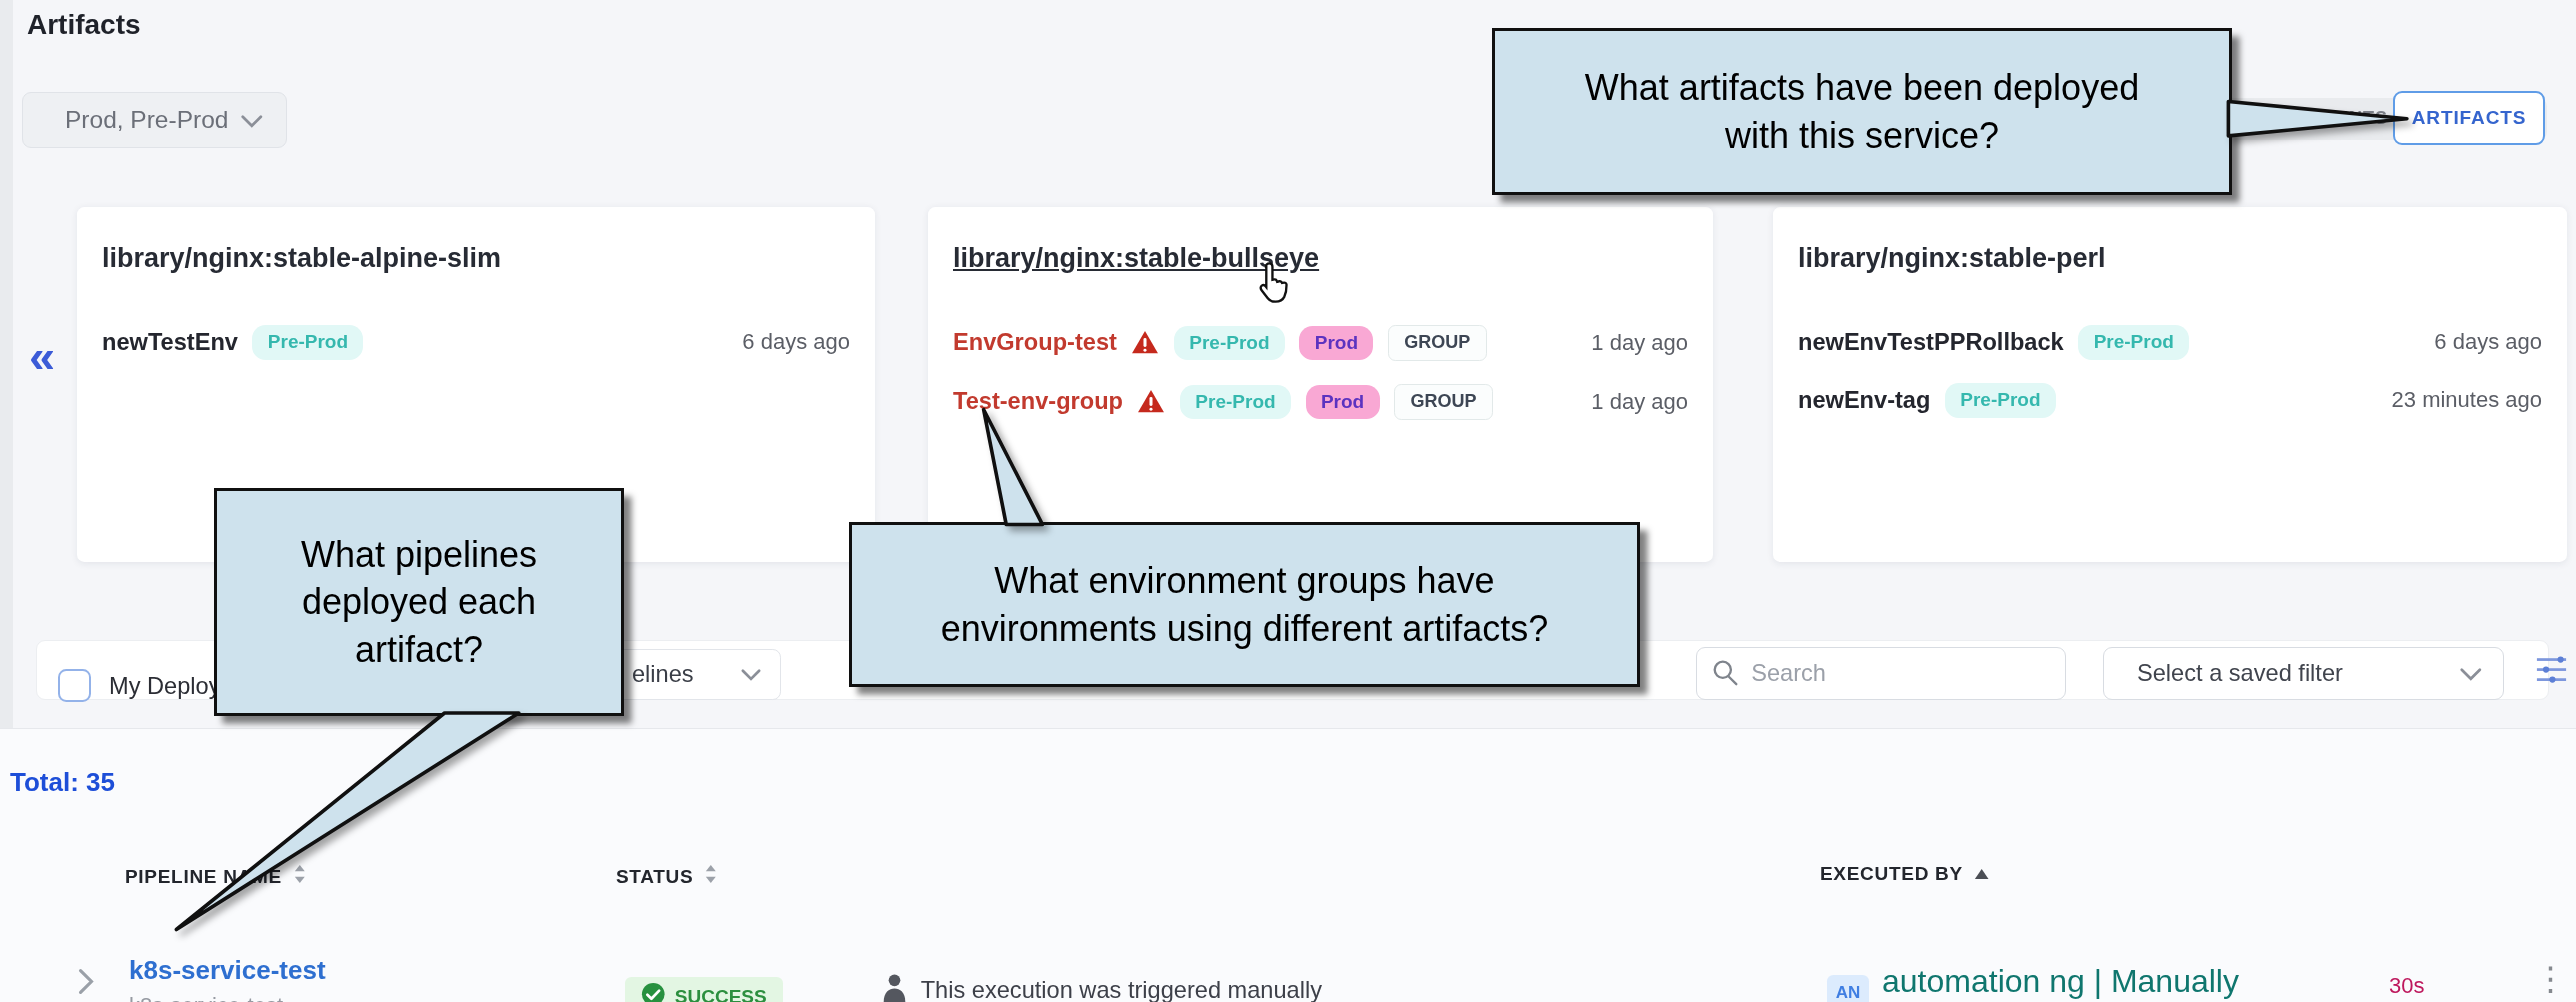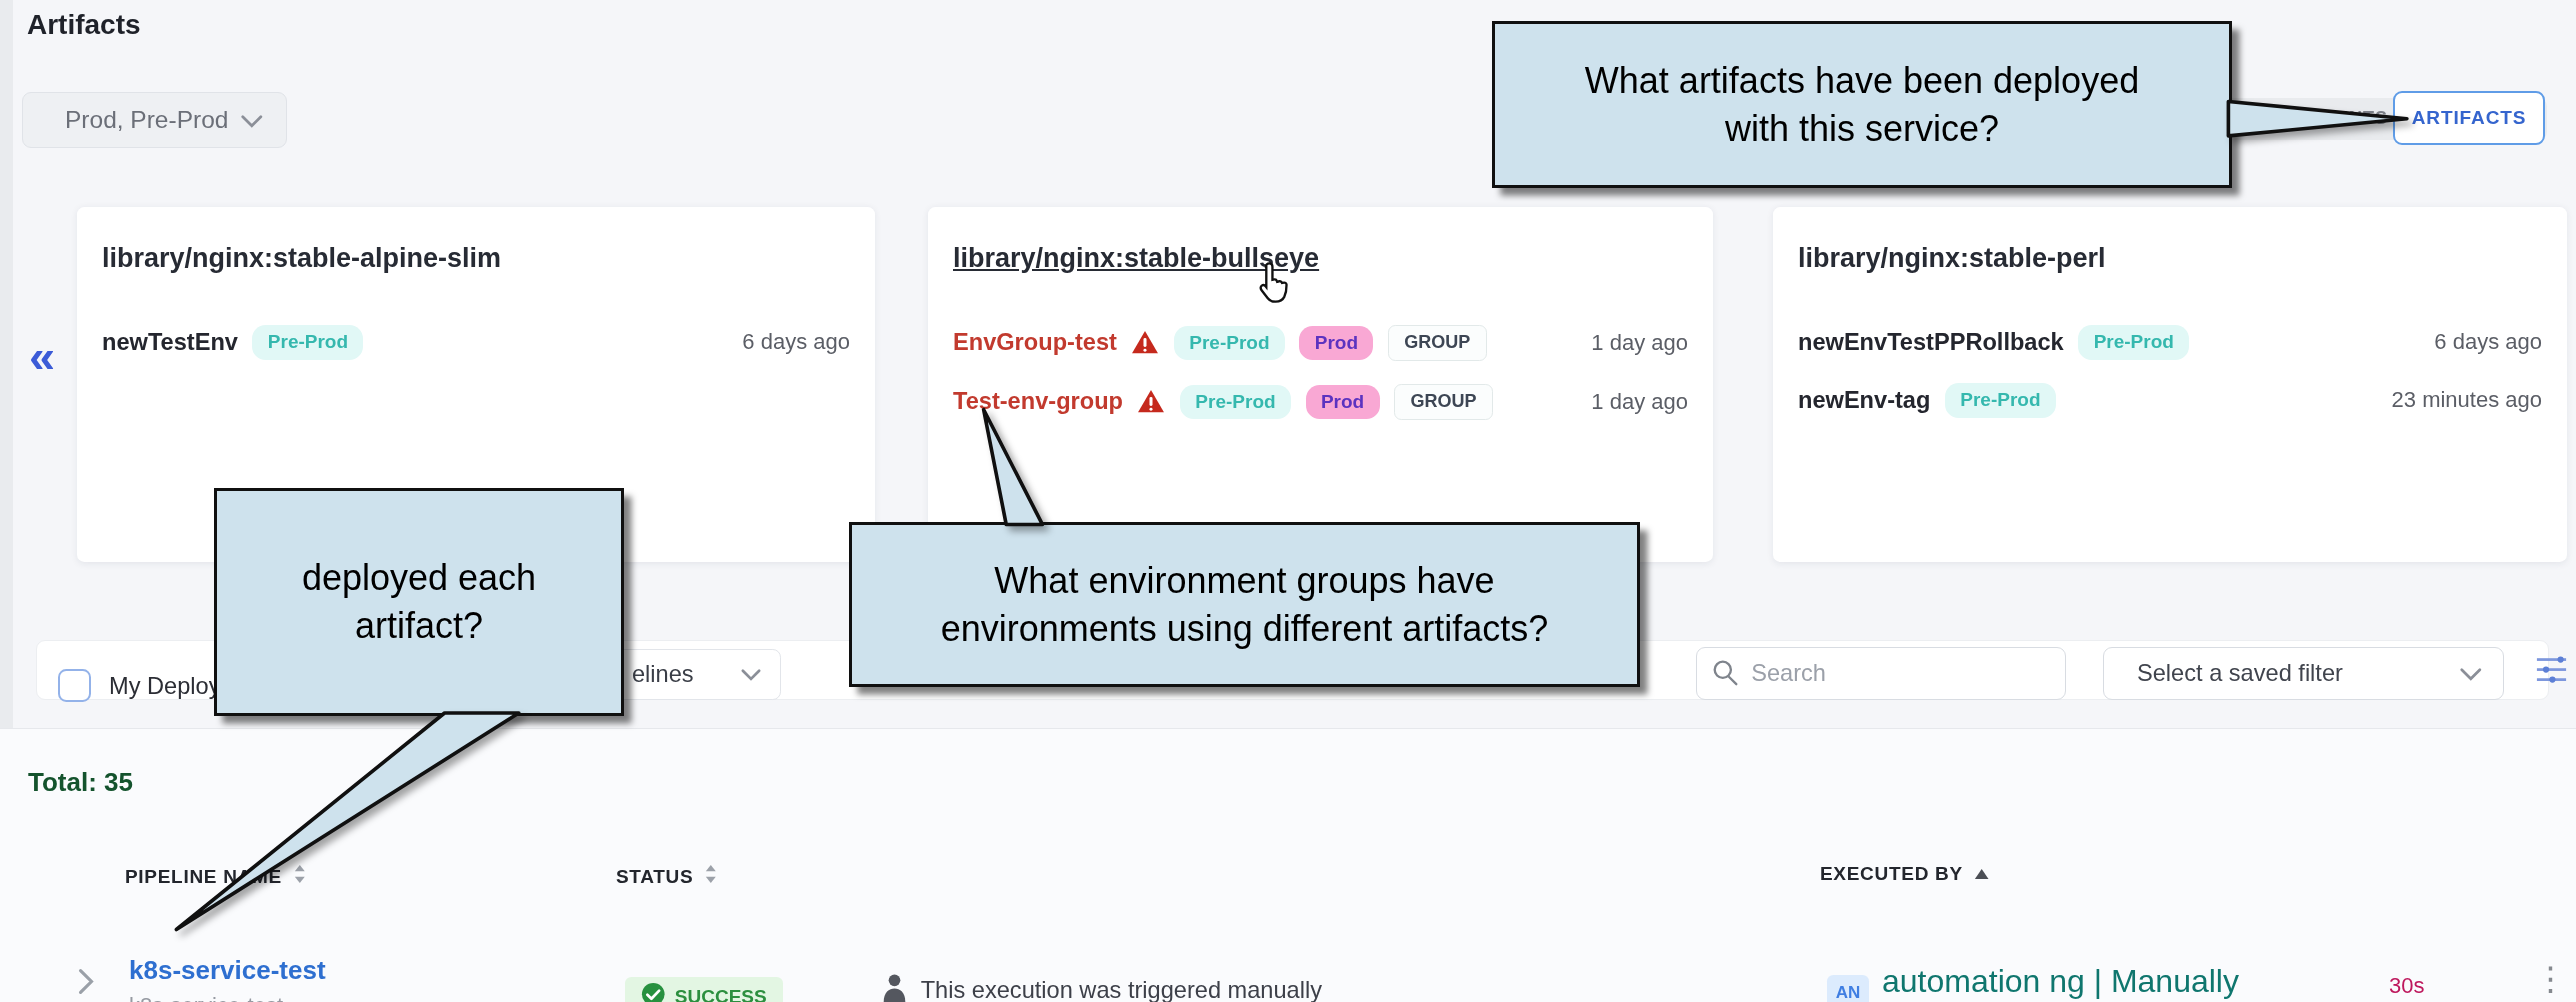--- a/index.html
+++ b/index.html
@@ -45,21 +45,21 @@
 
   .collapse { position:absolute; left:29px; top:328px; font-size:47px; color:#3b5bd7; font-weight:bold; z-index:6; }
 
   
   .cursor { position:absolute; left:1249px; top:261px; z-index:45; }
 
   
   .callout { position:absolute; background:#cee2ed; border:3.6px solid #101010;
     box-shadow:8.2px 8.2px 6.3px rgba(0,0,0,.5); display:flex; flex-direction:column; align-items:center;
     justify-content:center; font-size:36px; color:#000; text-align:center; line-height:1.32; z-index:40; }
-  .callout-a { left:1492px; top:21px;  width:740px; height:167px; }
+  .callout-a { left:1492px; top:28px;  width:740px; height:167px; }
   .callout-b { left:849px;  top:522px; width:791px; height:165px; }
   .callout-c { left:214px;  top:488px; width:410px; height:228px; }
   .tails { position:absolute; left:0; top:0; width:2576px; height:1002px; z-index:41; pointer-events:none;
     filter:drop-shadow(5.4px 5.4px 3.6px rgba(0,0,0,.35)); }
 
   
   .filter-bar { position:absolute; left:36px; top:640px; width:2513px; height:60px; background:#fff;
     border:0.9px solid #eceef1; border-radius:9px; z-index:10; }
   .chkbox { position:absolute; left:58px; top:669px; width:33px; height:33px; background:#fff;
     border:2.7px solid #93b2e9; border-radius:8.2px; z-index:11; }
@@ -75,21 +75,21 @@
   .search-box input::placeholder { color:#9ba0a9; }
   .saved-dd { position:absolute; left:2103px; top:647px; width:401px; height:53px; background:#fff;
     border:1.8px solid #d8dce2; border-radius:9px; display:flex; align-items:center; padding:0 20px 0 33px;
     font-size:23.6px; color:#40444d; z-index:11; }
   .saved-dd .chev { margin-left:auto; }
   .sliders { position:absolute; left:2536px; top:654px; z-index:11; }
 
   .lower { position:absolute; left:0; top:728px; width:2576px; height:275px; background:#fafbfd;
     border-top:1.8px solid #e6e8ec; }
 
-  .total { position:absolute; left:28px; top:767px; font-size:26px; font-weight:bold; color:#14532d; }
+  .total { position:absolute; left:10px; top:767px; font-size:26px; font-weight:bold; color:#1d4ed8; }
 
   .th { position:absolute; top:863px; font-size:19px; font-weight:bold; color:#23262d; letter-spacing:0.7px;
     display:flex; align-items:center; gap:11px; }
   .th-pipeline { left:125px; } .th-status { left:616px; } .th-exec { left:1820px; }
 
   .row-chev { position:absolute; left:76px; top:966px; }
   .pipeline-link { position:absolute; left:129px; top:955px; font-size:26px; font-weight:bold; color:#2e6fd0; }
   .pipeline-id { position:absolute; left:129px; top:993px; font-size:22px; color:#969aa2; }
   .status-badge { position:absolute; left:625px; top:977px; height:40px; background:#e3f6e3; border-radius:6.3px;
     display:flex; align-items:center; gap:9px; padding:0 16.3px; font-size:19px; font-weight:bold; color:#2c8f3f; }
@@ -281,20 +281,21 @@
 
   <div class="callout callout-a">
     <div>What artifacts have been deployed</div>
     <div>with this service?</div>
   </div>
   <div class="callout callout-b">
     <div>What environment groups have</div>
     <div>environments using different artifacts?</div>
   </div>
   <div class="callout callout-c">
+    <div>What pipelines</div>
     <div>deployed each</div>
     <div>artifact?</div>
   </div>
 
   <svg class="tails" viewBox="0 0 2842 1106">
     <polygon points="2459,112 2656,131 2459,150" fill="#cee2ed" stroke="#101010" stroke-width="4" stroke-linejoin="round"></polygon>
     <polygon points="1085,452 1110,579 1150,579" fill="#cee2ed" stroke="#101010" stroke-width="4" stroke-linejoin="round"></polygon>
     <polygon points="194,1026 490,787 572,787" fill="#cee2ed" stroke="#101010" stroke-width="4" stroke-linejoin="round"></polygon>
   </svg>
 

